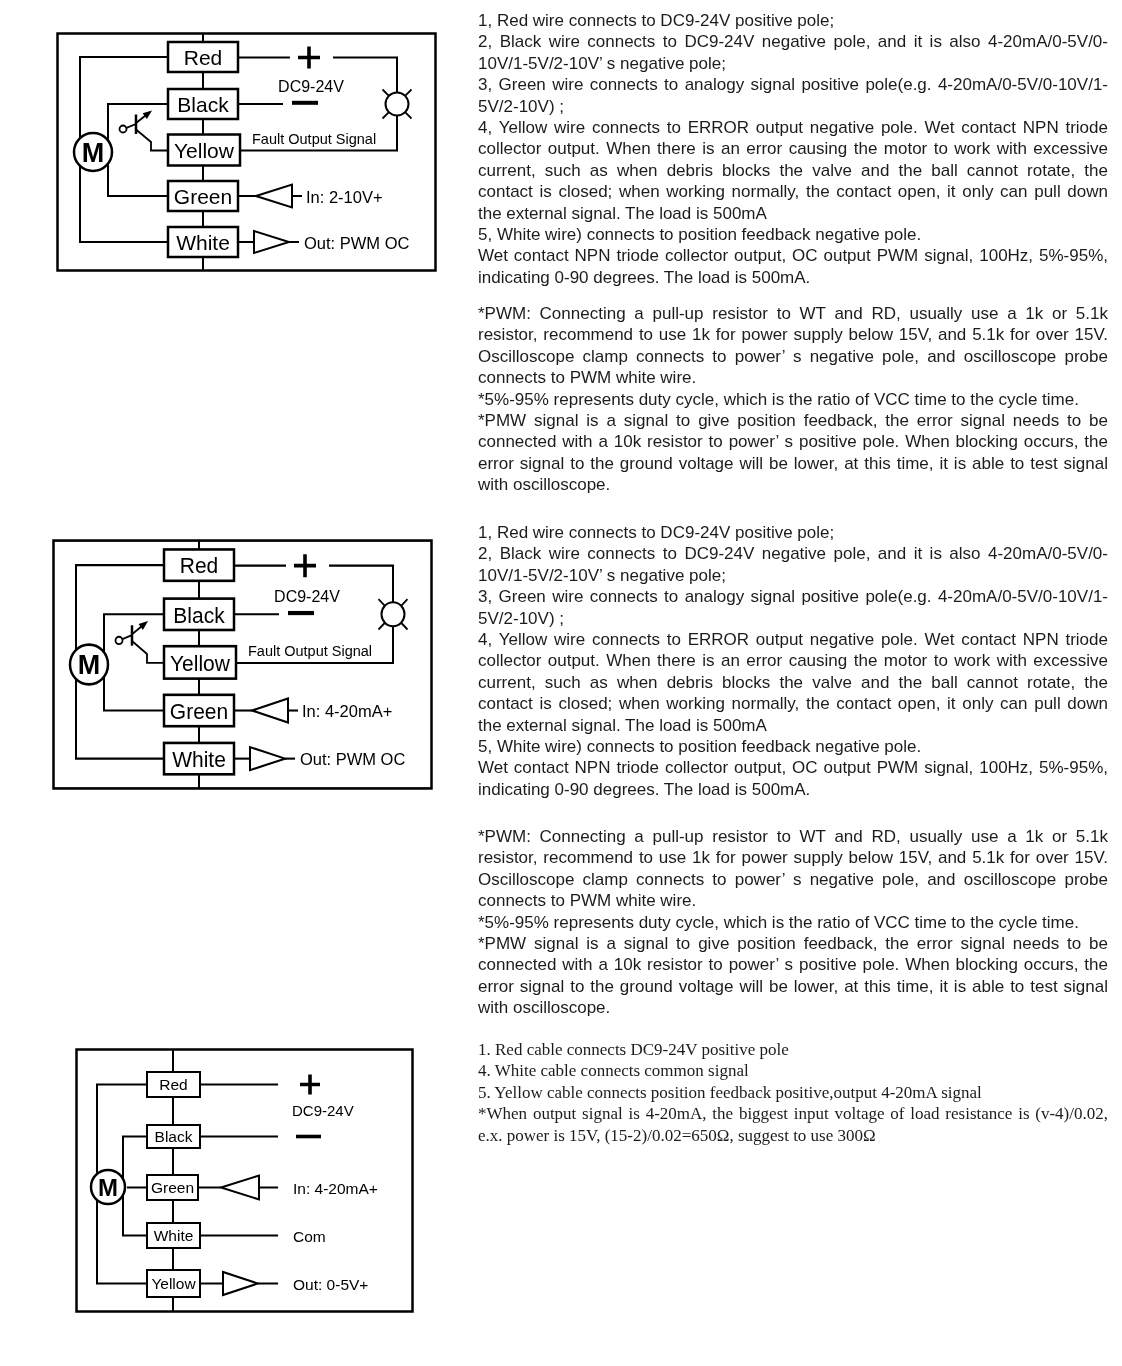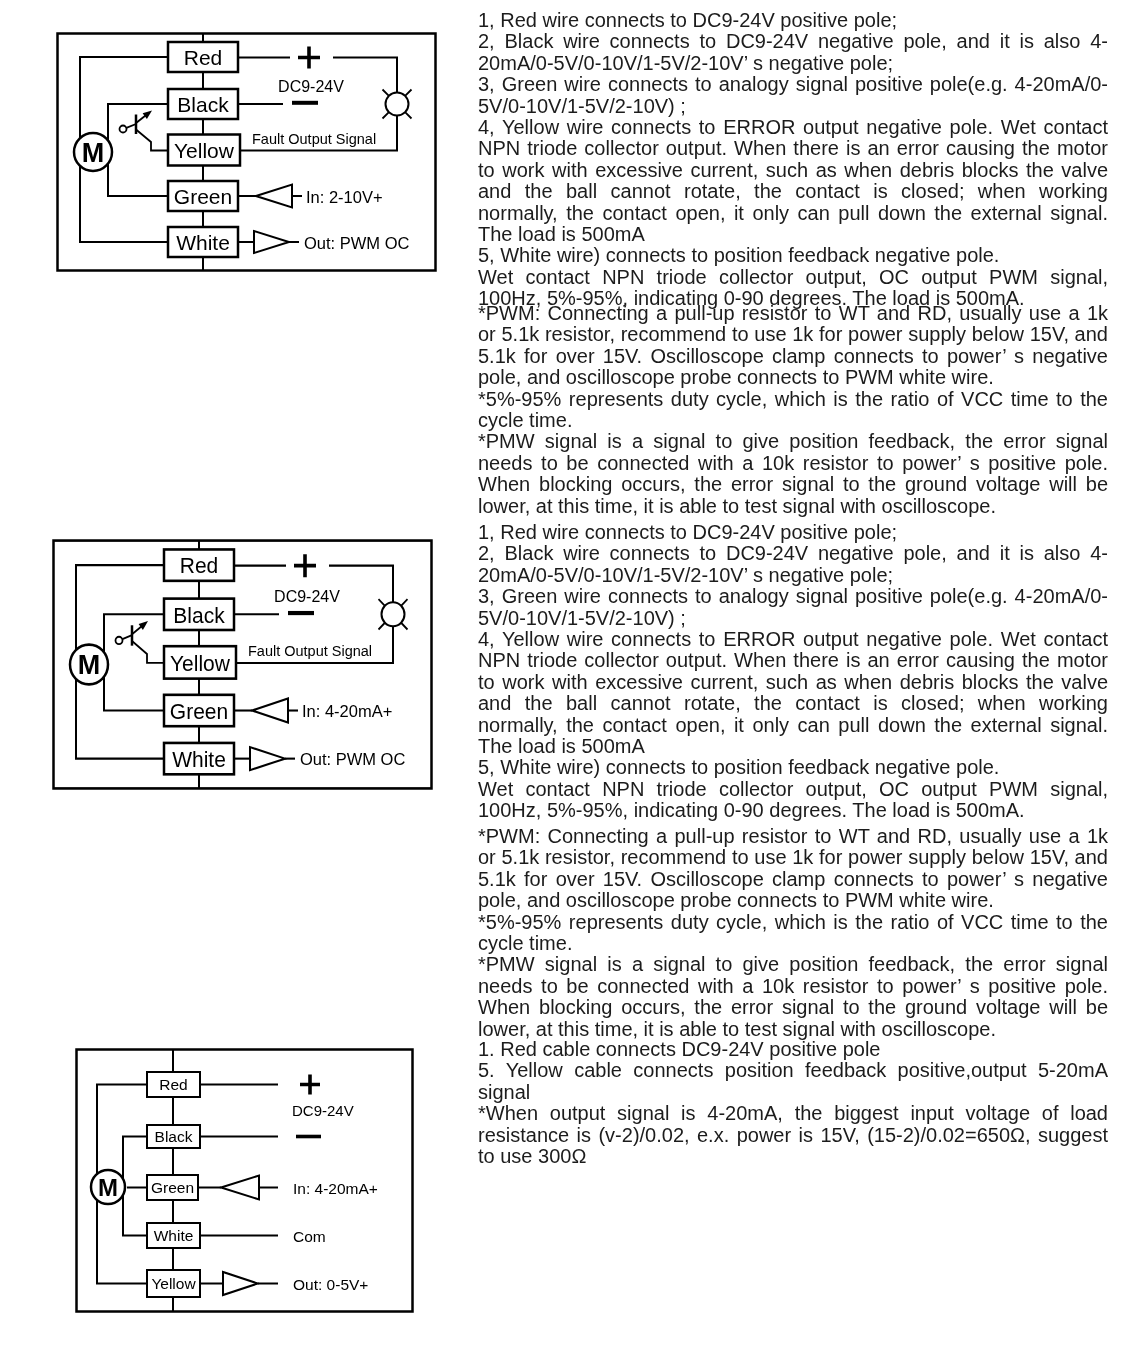--- a/index.html
+++ b/index.html
@@ -12,21 +12,21 @@
   svg .thick{stroke:#000;stroke-width:3.6;fill:none;}
   svg .box{fill:#fff;stroke:#000;stroke-width:2.5;}
   svg .box2{fill:#fff;stroke:#000;stroke-width:2;}
   svg .tri{fill:#fff;stroke:#000;stroke-width:2;}
   svg text{fill:#000;font-family:"Liberation Sans",sans-serif;}
   svg .wlabel{font-size:21px;text-anchor:middle;}
   svg .wlabel3{font-size:15.5px;text-anchor:middle;}
   svg .mlabel{font-size:27px;font-weight:bold;text-anchor:middle;}
   svg .mlabel3{font-size:24px;font-weight:bold;text-anchor:middle;}
   .textcol{position:absolute;left:478px;width:630px;}
-  .textcol p{margin:0;font-size:20px;line-height:21.4px;text-align:justify;
+  .textcol p{margin:0;font-size:17px;line-height:21.4px;text-align:justify;
              overflow-wrap:break-word;}
 </style>
 </head>
 <body>
 
 <div class="abs diagram" style="left:56px;top:32px;">
 <svg width="381" height="240" viewBox="0 0 381 240">
   <rect x="1.5" y="1.5" width="378" height="237" fill="#fff" stroke="#000" stroke-width="2.5"></rect>
   <path class="w" d="M147,2 V238"></path>
   <path class="w" d="M112,25 H24 V210 H112"></path>
@@ -194,17 +194,18 @@
     <p>5, White wire) connects to position feedback negative pole.</p>
     <p>Wet contact NPN triode collector output, OC output PWM signal, 100Hz, 5%-95%, indicating 0-90 degrees. The load is 500mA.</p>
   </div>
 
 <div class="textcol abs" style="top:826px;">
     <p>*PWM: Connecting a pull-up resistor to WT and RD, usually use a 1k or 5.1k resistor, recommend to use 1k for power supply below 15V, and 5.1k for over 15V. Oscilloscope clamp connects to power’ s negative pole, and oscilloscope probe connects to PWM white wire.</p>
     <p>*5%-95% represents duty cycle, which is the ratio of VCC time to the cycle time.</p>
     <p>*PMW signal is a signal to give position feedback, the error signal needs to be connected with a 10k resistor to power’ s positive pole. When blocking occurs, the error signal to the ground voltage will be lower, at this time, it is able to test signal with oscilloscope.</p>
   </div>
 
-<div class="textcol abs" style="top:1039px;">
+<div class="textcol abs" style="top:1039px;font-family:Liberation Serif, serif;">
     <p>1. Red cable connects DC9-24V positive pole</p>
-    <p>5. Yellow cable connects position feedback positive,output 5-20mA signal</p>
-    <p>*When output signal is 4-20mA, the biggest input voltage of load resistance is (v-2)/0.02, e.x. power is 15V, (15-2)/0.02=650Ω, suggest to use 300Ω</p>
+    <p>4. White cable connects common signal</p>
+    <p>5. Yellow cable connects position feedback positive,output 4-20mA signal</p>
+    <p>*When output signal is 4-20mA, the biggest input voltage of load resistance is (v-4)/0.02, e.x. power is 15V, (15-2)/0.02=650Ω, suggest to use 300Ω</p>
   </div>
 
 </body></html>

